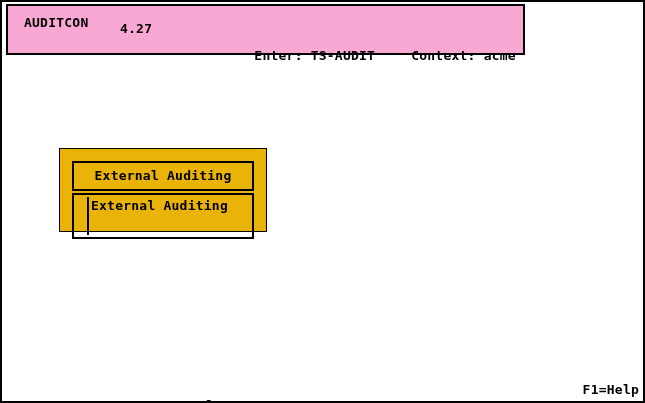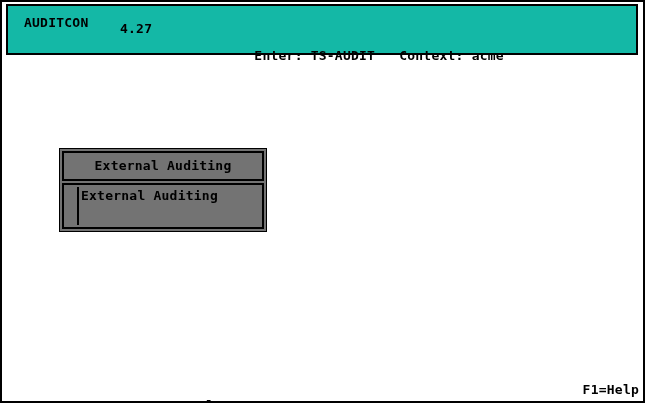--- a/index.html
+++ b/index.html
@@ -22,42 +22,42 @@
     color: #000000;
   }
   .screen * { box-sizing: border-box; }
   .txt { white-space: pre; line-height: 16px; }
 
   
   .header-box {
     position: absolute;
     left: 4px;
     top: 2px;
-    width: 632px;
+    width: 519px;
     height: 51px;
     border: 2px solid #000000;
-    background: #14b8a6;
+    background: #f9a8d4;
   }
   .app-name   { position: absolute; left: 16px;  top: 9px;  }
   .app-version{ position: absolute; left: 112px; top: 15px;  }
   .date-line  { position: absolute; right: 15px; top: 9px;  }
   .server-line{ position: absolute; left: 198px; top: 26px; }
   .server-line .sp1 { margin-left: 8px;  }
-  .server-line .sp3 { margin-left: 24px; }
+  .server-line .sp3 { margin-left: 36px; }
 
   
   .menu-box {
     position: absolute;
     left: 57px;
     top: 146px;
     width: 208px;
     height: 84px;
     border: 1px solid #000000;
-    padding: 2px;
-    background: #737373;
+    padding: 12px;
+    background: #eab308;
   }
   .menu-title-box {
     height: 30px;
     border: 2px solid #000000;
     display: flex;
     align-items: center;
     justify-content: center;
   }
   .menu-items-box {
     position: relative;

